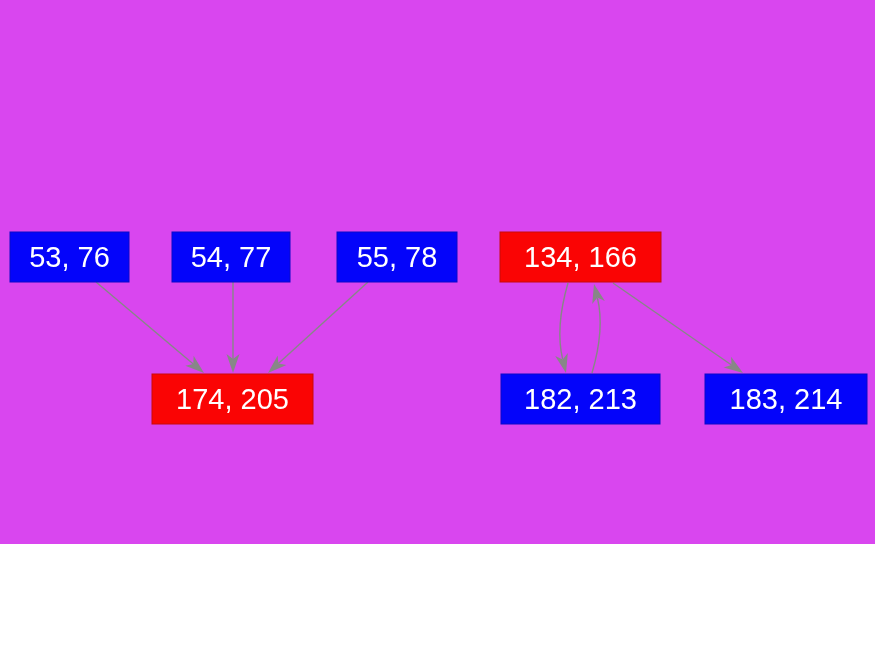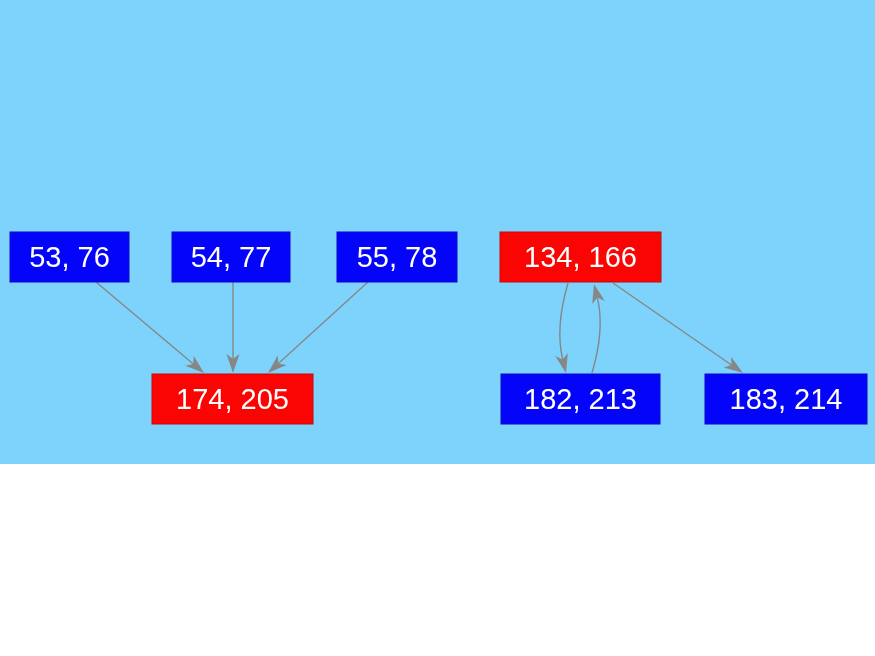--- a/index.html
+++ b/index.html
@@ -5,22 +5,22 @@
 <style>
   html, body {
     margin: 0;
     padding: 0;
     background: #ffffff;
     font-family: "Liberation Sans", sans-serif;
   }
   #stage {
     position: relative;
     width: 875px;
-    height: 464px;
-    background: #7dd3fc;
+    height: 544px;
+    background: #d946ef;
     overflow: hidden;
   }
   svg { display: block; }
   .edge-line {
     fill: none;
     stroke-width: 1.4px;
   }
   .node-rect {
     stroke-width: 1px;
   }

